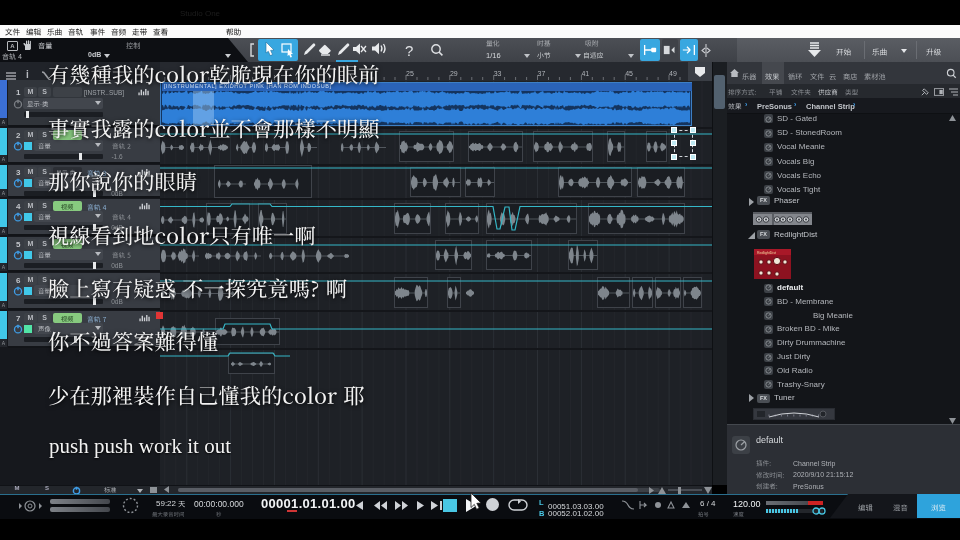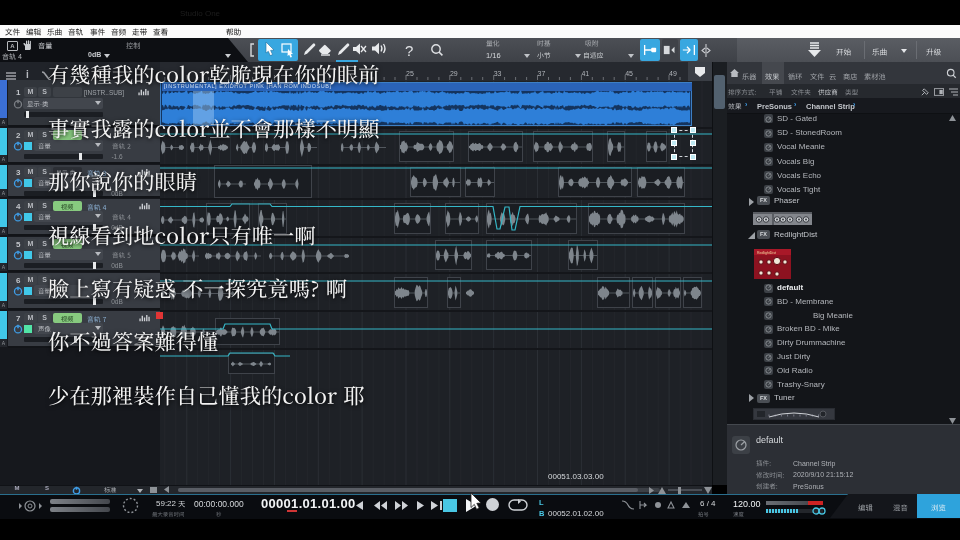--- a/index.html
+++ b/index.html
@@ -1374,21 +1374,21 @@
     </svg>
 <svg class="abs" style="left:470px;top:492px" width="13" height="18" viewBox="0 0 13 18">
       <path d="M1 1l10 10-4.2.3 2.4 4.8-2.6 1.2-2.3-4.9L1 15.5z" fill="#fff" stroke="#222" stroke-width=".8"></path>
     </svg>
 <div class="abs" style="left:486px;top:498px;width:13px;height:13px;background:#cfd2d6;border-radius:50%;"></div>
 <svg class="abs" style="left:508px;top:499px" width="20" height="12" viewBox="0 0 20 12">
       <rect x="1" y="1" width="18" height="10" rx="5" fill="none" stroke="#cfd2d6" stroke-width="1.4"></rect>
       <path d="M10 0l3 2.5-3 2.5" fill="#cfd2d6"></path>
     </svg>
 <div class="abs" style="left:539px;top:497.5px;width:8px;height:9px;font:bold 7.5px 'Liberation Sans',sans-serif;color:#49c7e4;">L</div>
-<div class="abs" style="left:548px;top:472px;width:70px;height:9px;font:8px 'Liberation Sans',sans-serif;color:#d6d9dc;">00051.03.03.00</div>
+<div class="abs" style="left:548px;top:502px;width:70px;height:9px;font:8px 'Liberation Sans',sans-serif;color:#d6d9dc;">00051.03.03.00</div>
 <div class="abs" style="left:539px;top:508.5px;width:8px;height:9px;font:bold 7.5px 'Liberation Sans',sans-serif;color:#49c7e4;">B</div>
 <div class="abs" style="left:548px;top:508.5px;width:70px;height:9px;font:8px 'Liberation Sans',sans-serif;color:#d6d9dc;">00052.01.02.00</div>
 <svg class="abs" style="left:620px;top:499px" width="80" height="12" viewBox="0 0 80 12">
       <path d="M2 2q4 0 6 4t6 4" stroke="#8e9297" fill="none" stroke-width="1.2"></path>
       <path d="M20 2v8M20 6h6l-2-2m2 2l-2 2" stroke="#8e9297" fill="none" stroke-width="1.1"></path>
       <circle cx="38" cy="6" r="3" fill="#8e9297"></circle>
       <path d="M48 9L51 3l3 6z" fill="none" stroke="#8e9297" stroke-width="1.1"></path>
       <path d="M62 9l4-6 4 6z" fill="#8e9297"></path>
     </svg>
 <div class="abs" style="left:700px;top:499px;width:24px;height:10px;font:8px 'Liberation Sans',sans-serif;color:#d6d9dc;">6 / 4</div>
@@ -1551,12 +1551,13 @@
         <use href="#g90" x="9000"></use>
         <use href="#g91" x="10000"></use>
         <use href="#g92" x="11000"></use>
         <use href="#g93" x="11546"></use>
         <use href="#g94" x="12149"></use>
         <use href="#g93" x="12490"></use>
         <use href="#g95" x="13094"></use>
         <use href="#g146" x="13866"></use>
       </g>
     </svg>
+<div class="abs lyr" style="left:49px;top:435.6px;">push push work it out</div>
 </div>
 </body></html>

